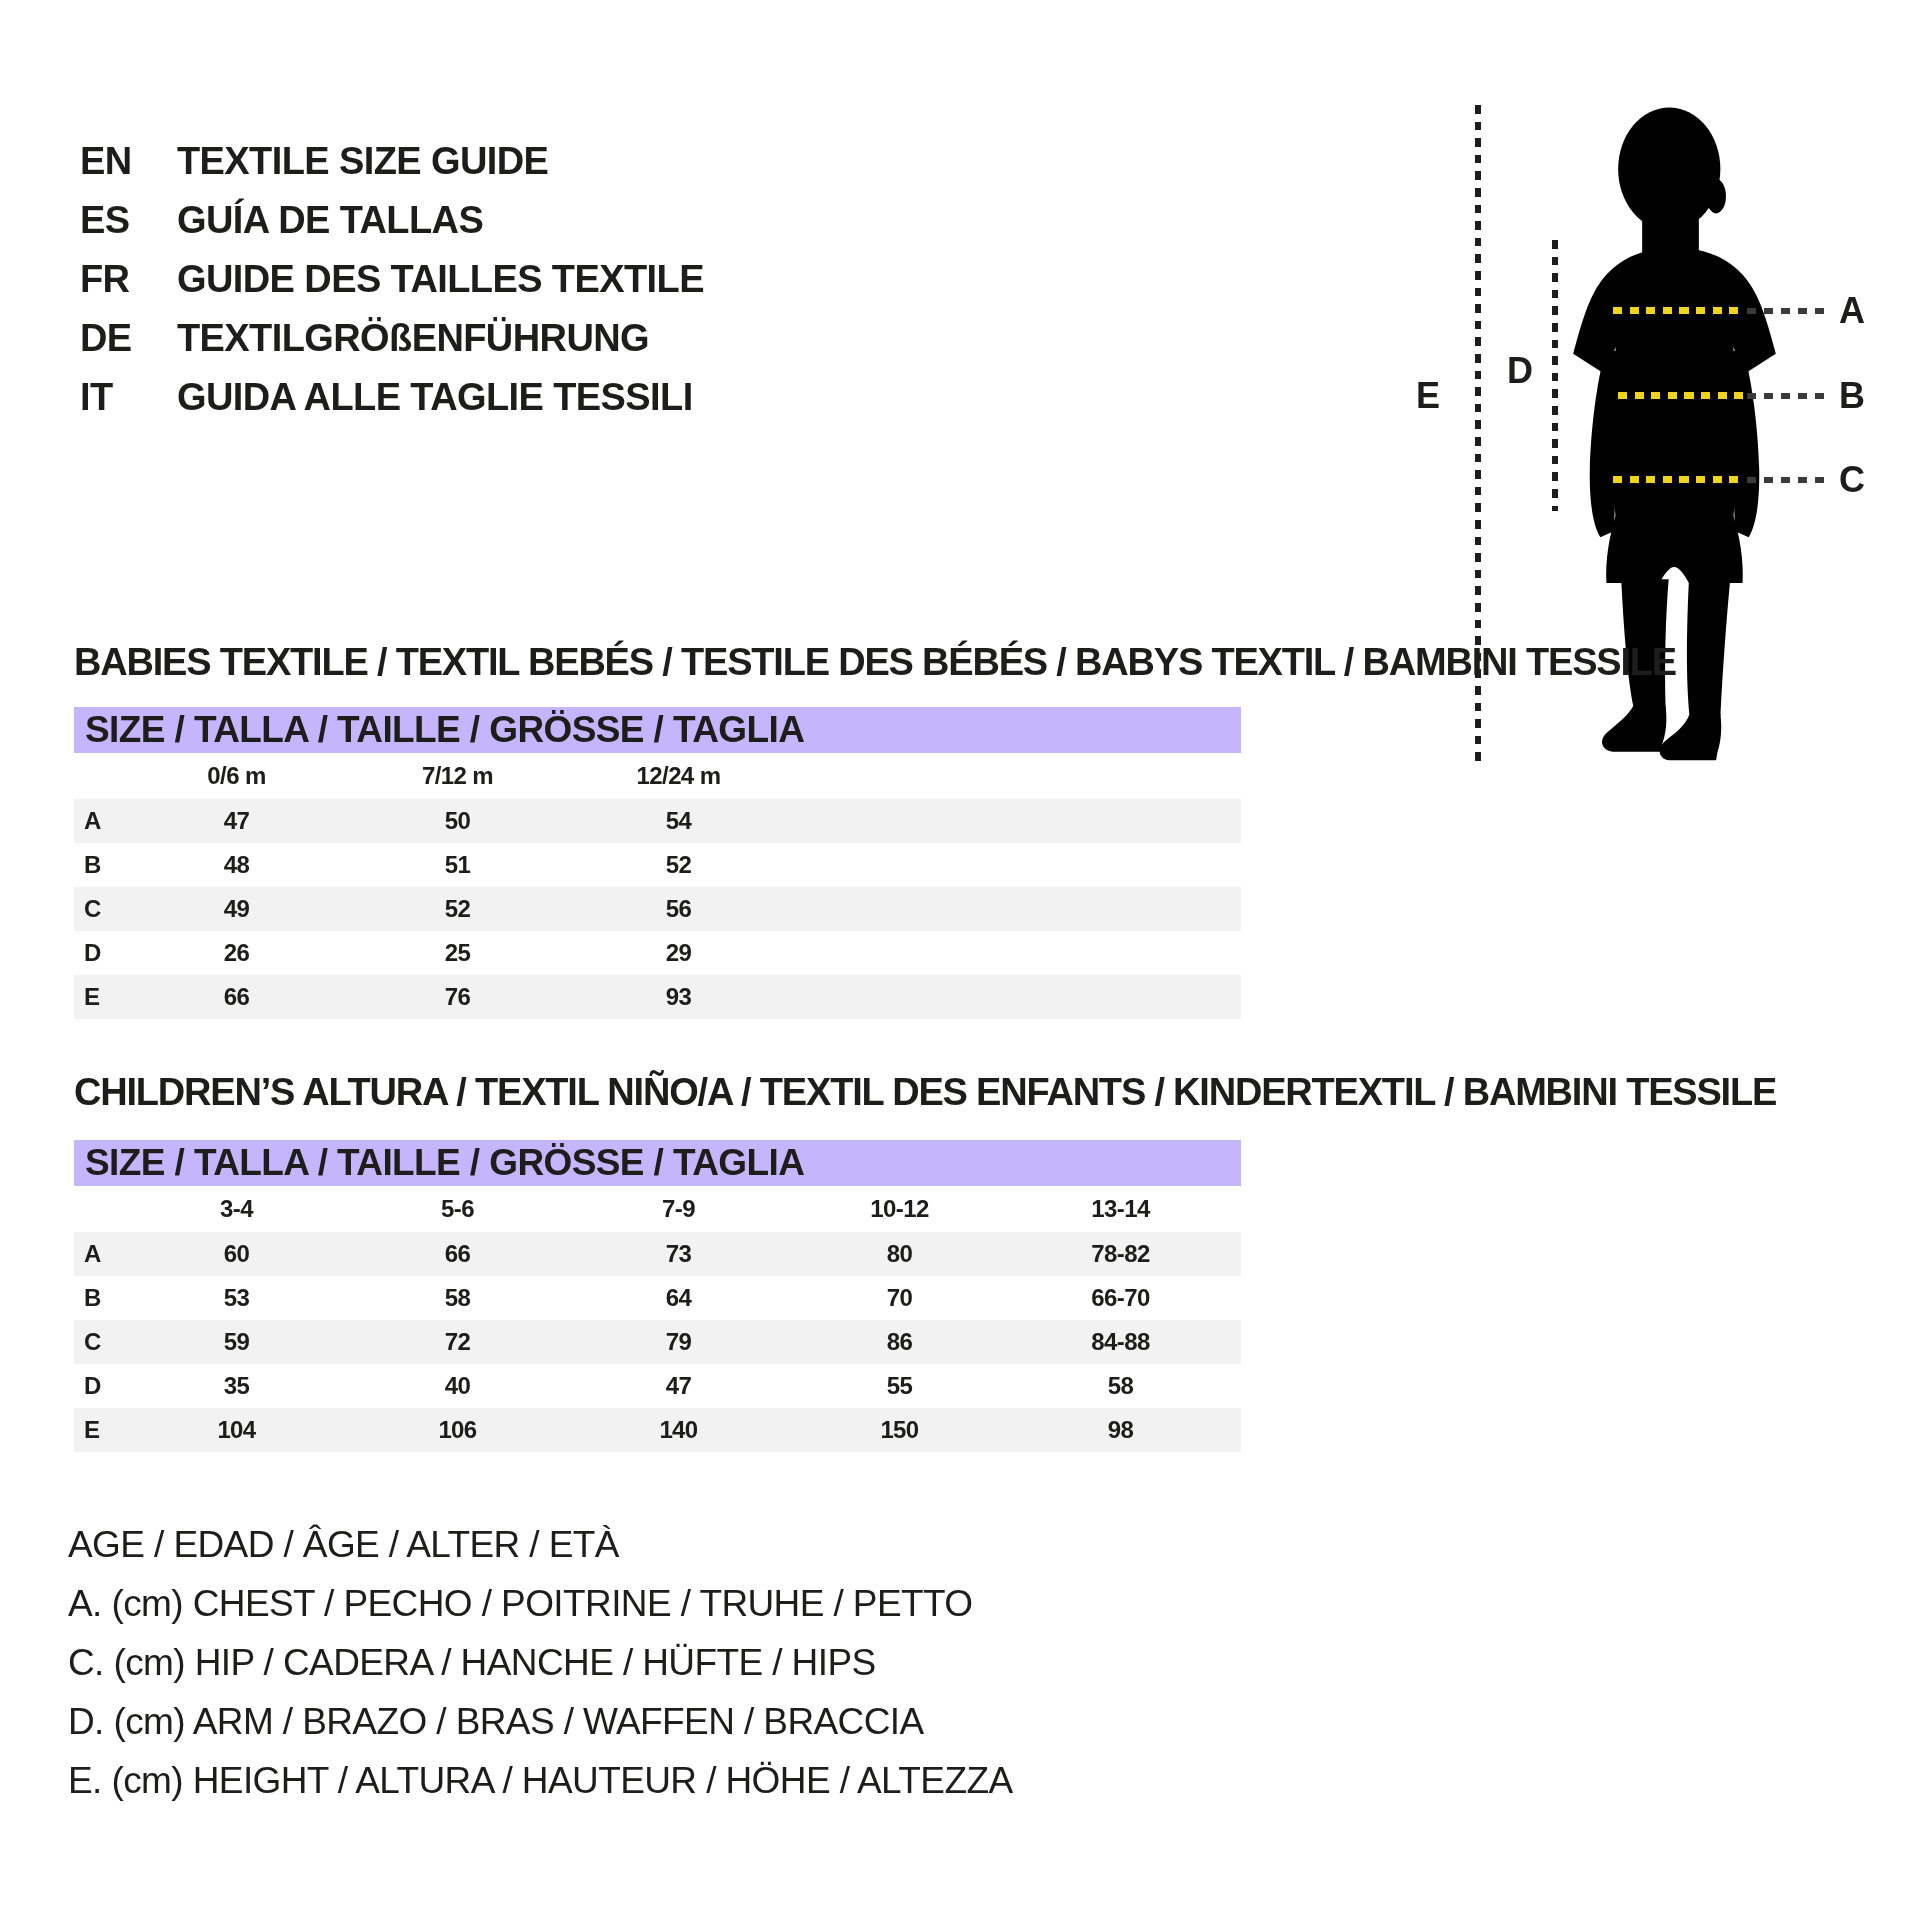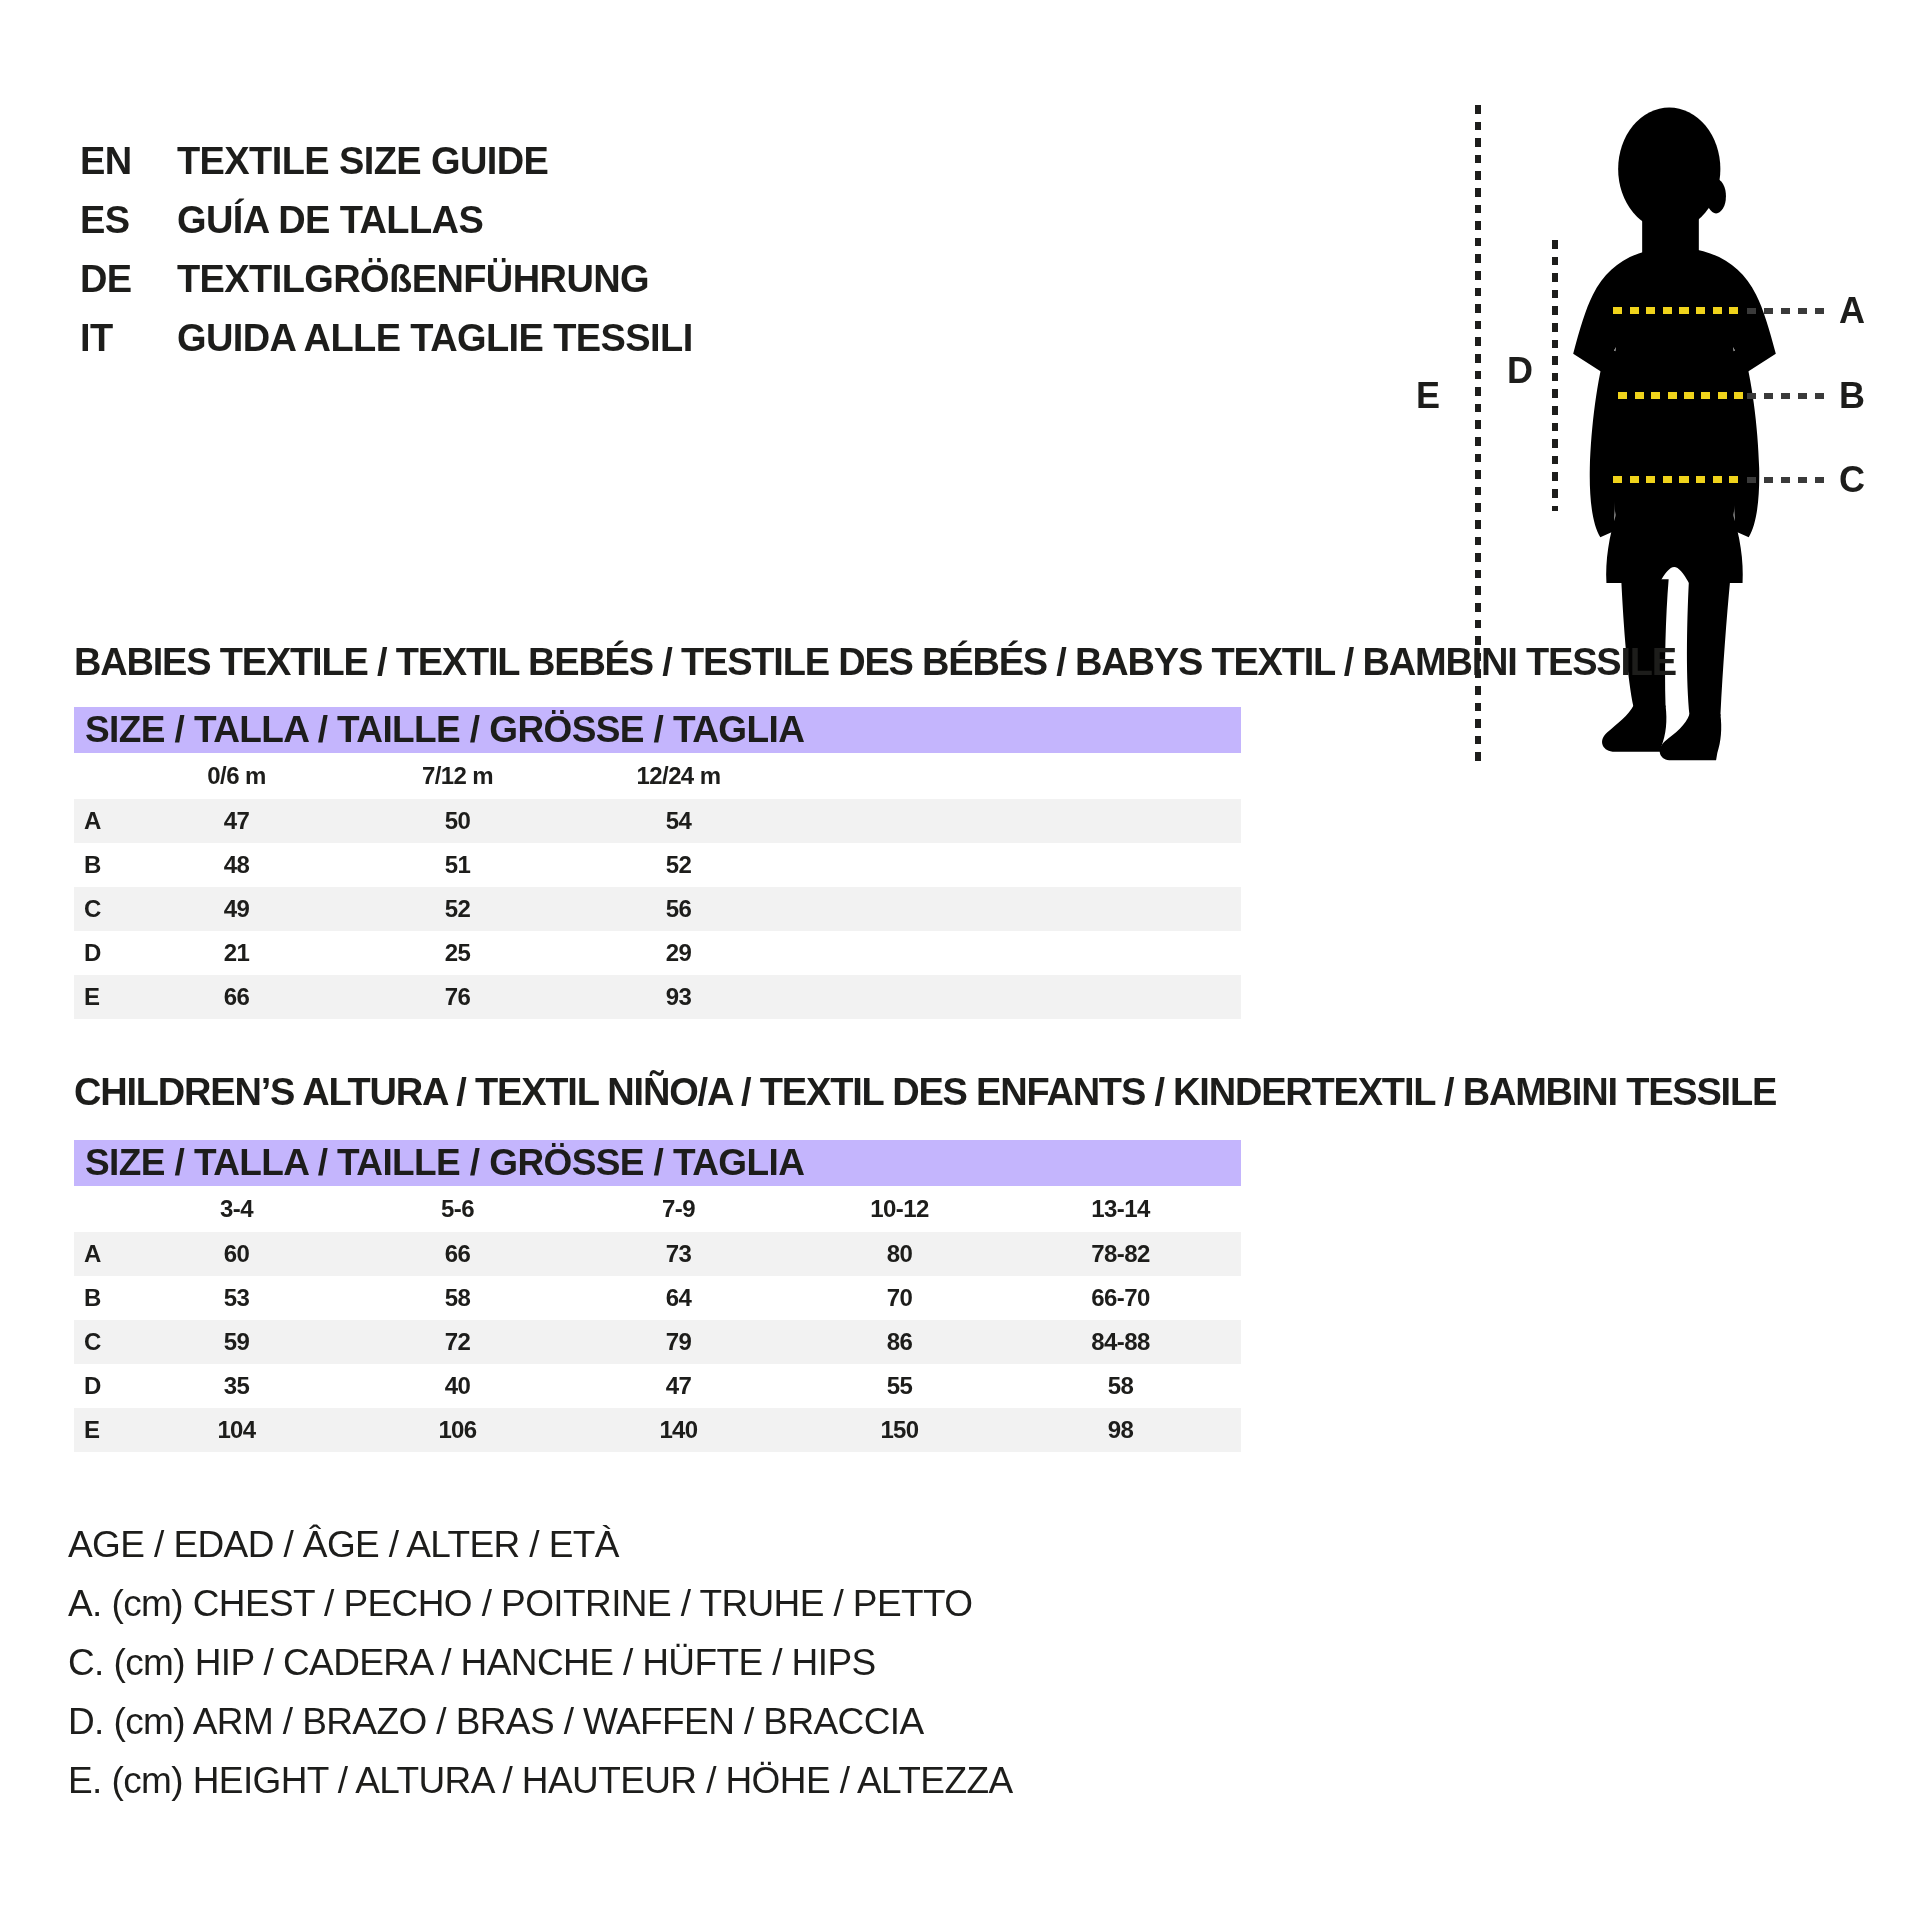--- a/index.html
+++ b/index.html
@@ -58,20 +58,24 @@
   <section class="languages">
     <div class="lang-row">
       <span class="lang-code">EN</span>
       <span class="lang-label">TEXTILE SIZE GUIDE</span>
     </div>
     <div class="lang-row">
       <span class="lang-code">ES</span>
       <span class="lang-label">GUÍA DE TALLAS</span>
     </div>
     <div class="lang-row">
+      <span class="lang-code">FR</span>
+      <span class="lang-label">GUIDE DES TAILLES TEXTILE</span>
+    </div>
+    <div class="lang-row">
       <span class="lang-code">DE</span>
       <span class="lang-label">TEXTILGRÖßENFÜHRUNG</span>
     </div>
     <div class="lang-row">
       <span class="lang-code">IT</span>
       <span class="lang-label">GUIDA ALLE TAGLIE TESSILI</span>
     </div>
   </section>
 
   <svg class="silhouette-svg" viewBox="0 0 345 1070" xmlns="http://www.w3.org/2000/svg">
@@ -133,21 +137,21 @@
     </div>
     <div class="t-row cols3 alt">
       <div class="rl">C</div>
       <div class="v">49</div>
       <div class="v">52</div>
       <div class="v">56</div>
       <div></div>
     </div>
     <div class="t-row cols3">
       <div class="rl">D</div>
-      <div class="v">21</div>
+      <div class="v">26</div>
       <div class="v">25</div>
       <div class="v">29</div>
       <div></div>
     </div>
     <div class="t-row cols3 alt">
       <div class="rl">E</div>
       <div class="v">66</div>
       <div class="v">76</div>
       <div class="v">93</div>
       <div></div>

